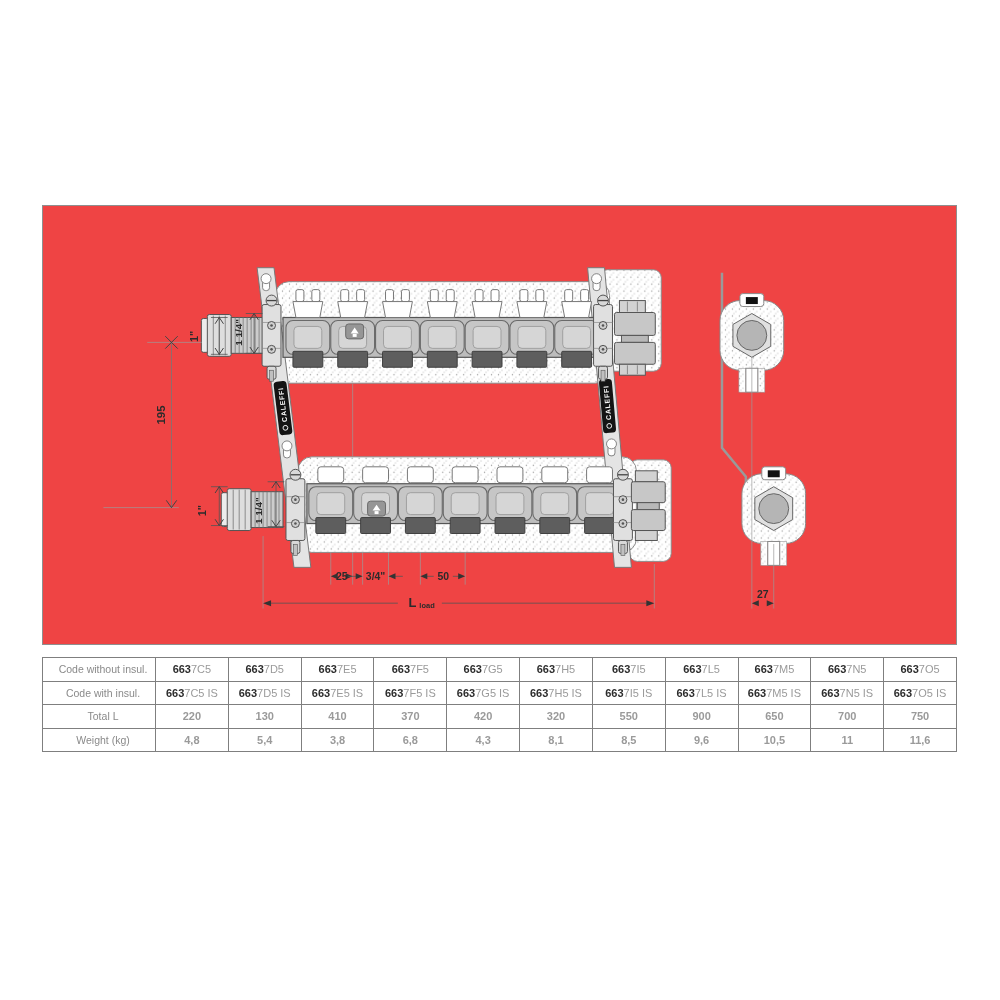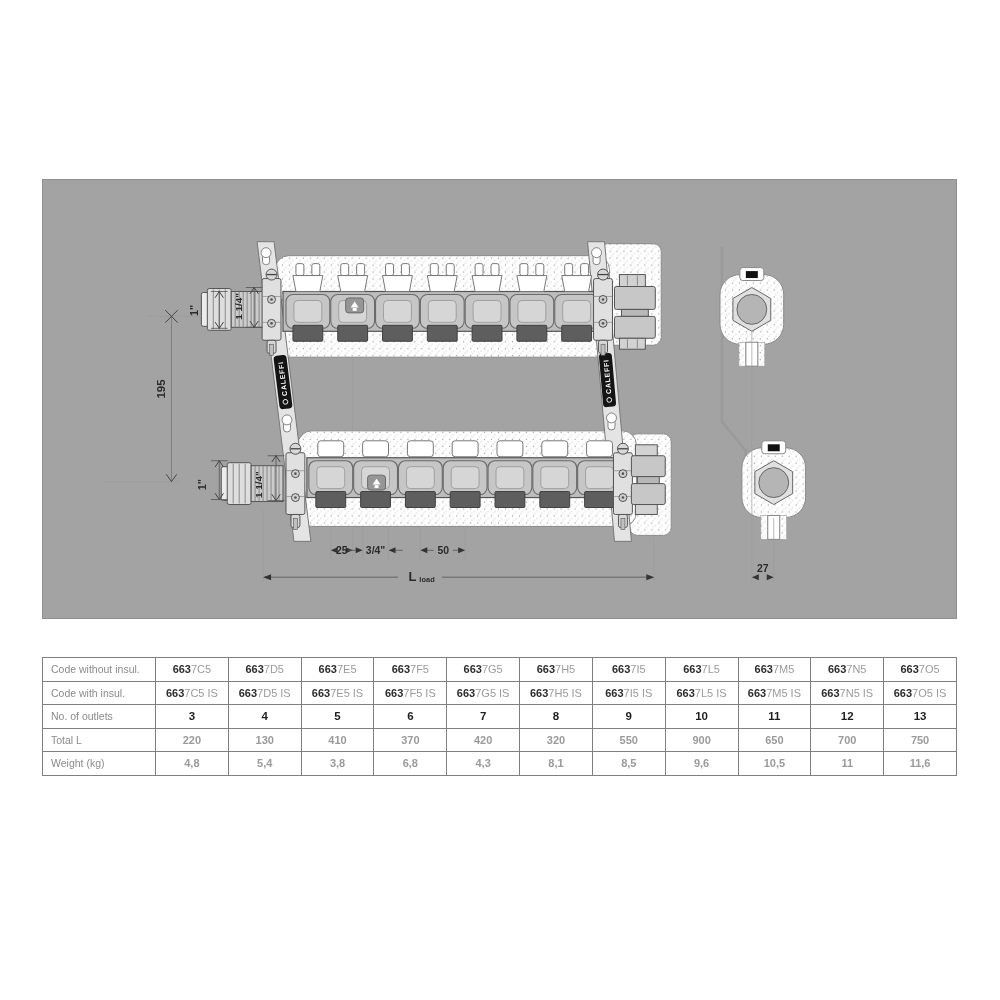--- a/index.html
+++ b/index.html
@@ -1,21 +1,21 @@
 <!DOCTYPE html>
 <html><head>
 <meta charset="utf-8">
 <style>
   html,body{margin:0;padding:0;background:#ffffff;}
   body{width:1000px;height:1000px;position:relative;font-family:"Liberation Sans",sans-serif;}
-  .frame{position:absolute;left:42px;top:179px;width:913px;height:438px;border:1.5px solid #8f8f8f;background:#a3a3a3;}
+  .frame{position:absolute;left:42px;top:205px;width:913px;height:438px;border:1.5px solid #8f8f8f;background:#ef4444;}
   .tablewrap{position:absolute;left:42px;top:657px;width:915px;}
   table.spec{border-collapse:collapse;width:915px;table-layout:fixed;}
   table.spec td{border:1px solid #7f7f7f;height:22.5px;text-align:center;font-size:11px;padding:0;white-space:nowrap;overflow:hidden;}
-  table.spec td.lbl{text-align:left;padding-left:8px;color:#8a8a8a;font-size:10.5px;}
+  table.spec td.lbl{text-align:center;padding-left:8px;color:#8a8a8a;font-size:10.5px;}
   table.spec td.bold{font-weight:bold;color:#1e1e1e;font-size:11.5px;}
   table.spec td.val{color:#9a9a9a;font-weight:bold;}
   .cb{font-weight:bold;color:#2d2d2d;}
   .cg{color:#9a9a9a;}
   svg text{font-family:"Liberation Sans",sans-serif;}
 </style>
 </head>
 <body>
 
 <div class="frame">
@@ -315,34 +315,20 @@
           <td class="code"><span class="cb">663</span><span class="cg">7D5 IS</span></td>
           <td class="code"><span class="cb">663</span><span class="cg">7E5 IS</span></td>
           <td class="code"><span class="cb">663</span><span class="cg">7F5 IS</span></td>
           <td class="code"><span class="cb">663</span><span class="cg">7G5 IS</span></td>
           <td class="code"><span class="cb">663</span><span class="cg">7H5 IS</span></td>
           <td class="code"><span class="cb">663</span><span class="cg">7I5 IS</span></td>
           <td class="code"><span class="cb">663</span><span class="cg">7L5 IS</span></td>
           <td class="code"><span class="cb">663</span><span class="cg">7M5 IS</span></td>
           <td class="code"><span class="cb">663</span><span class="cg">7N5 IS</span></td>
           <td class="code"><span class="cb">663</span><span class="cg">7O5 IS</span></td>
-        </tr>
-        <tr>
-          <td class="lbl">No. of outlets</td>
-          <td class="bold">3</td>
-          <td class="bold">4</td>
-          <td class="bold">5</td>
-          <td class="bold">6</td>
-          <td class="bold">7</td>
-          <td class="bold">8</td>
-          <td class="bold">9</td>
-          <td class="bold">10</td>
-          <td class="bold">11</td>
-          <td class="bold">12</td>
-          <td class="bold">13</td>
         </tr>
         <tr>
           <td class="lbl">Total L</td>
           <td class="val">220</td>
           <td class="val">130</td>
           <td class="val">410</td>
           <td class="val">370</td>
           <td class="val">420</td>
           <td class="val">320</td>
           <td class="val">550</td>

